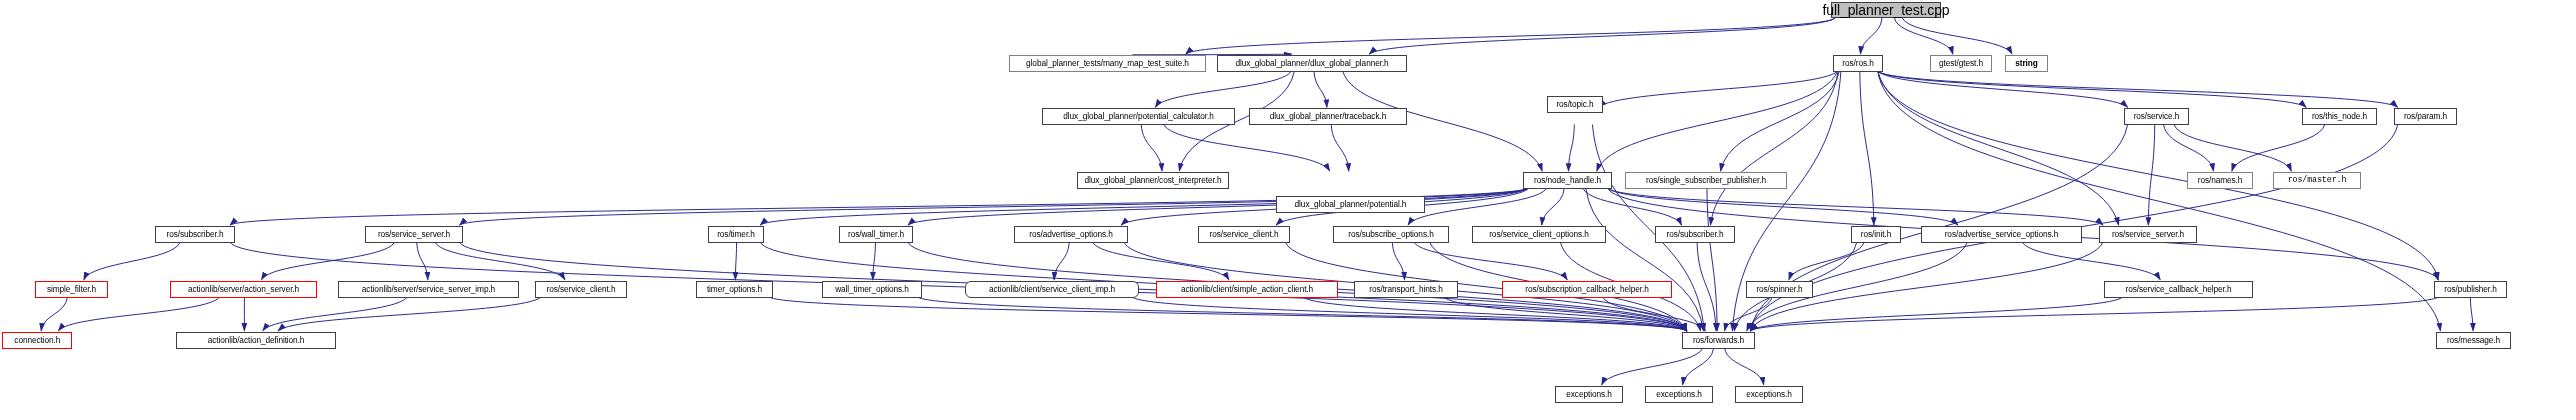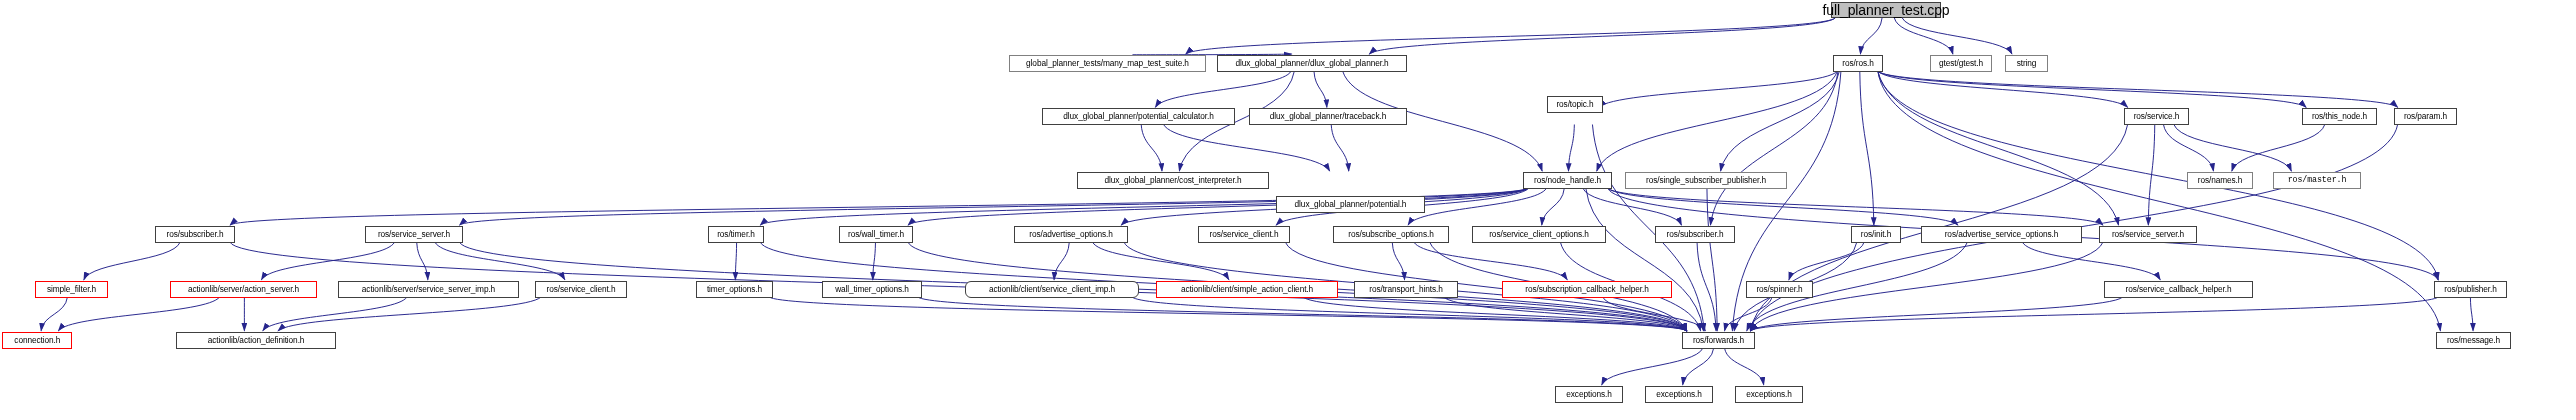--- a/index.html
+++ b/index.html
@@ -141,28 +141,28 @@
         <path d="M 2284.14 464 C 2280.801 489 2246.139 489 2242.8 513" marker-end="url(#arrow)" stroke="#26258c" fill="none" stroke-width="1.3"></path>
         <path d="M 2298.54 464 C 2302.761 489 2346.579 489 2350.8 513" marker-end="url(#arrow)" stroke="#26258c" fill="none" stroke-width="1.3"></path>
       </g>
   </svg>
   <div id="nodes-layer">
       <div class="node root" style="left: 1831px; top: 1.5px; width: 110px;">full_planner_test.cpp</div>
       <div class="node" style="left: 1009px; top: 55px; width: 197px;">global_planner_tests/many_map_test_suite.h</div>
       <div class="node dark" style="left: 1217px; top: 55px; width: 190px;">dlux_global_planner/dlux_global_planner.h</div>
       <div class="node dark" style="left: 1833px; top: 55px; width: 50px;">ros/ros.h</div>
       <div class="node" style="left: 1930px; top: 55px; width: 62px;">gtest/gtest.h</div>
-      <div class="node" style="left: 2005px; top: 55px; width: 43px;">string</div>
+      <div class="node" style="left: 2005px; top: 55px; width: 43px; font-weight: bold;">string</div>
       <div class="node dark" style="left: 1042px; top: 108px; width: 193px;">dlux_global_planner/potential_calculator.h</div>
       <div class="node dark" style="left: 1249px; top: 108px; width: 158px;">dlux_global_planner/traceback.h</div>
       <div class="node dark" style="left: 1547px; top: 96px; width: 56px;">ros/topic.h</div>
       <div class="node dark" style="left: 2124px; top: 108px; width: 65px;">ros/service.h</div>
       <div class="node dark" style="left: 2302px; top: 108px; width: 75px;">ros/this_node.h</div>
       <div class="node dark" style="left: 2394px; top: 108px; width: 63px;">ros/param.h</div>
-      <div class="node dark" style="left: 1077px; top: 172px; width: 192px;">dlux_global_planner/cost_interpreter.h</div>
+      <div class="node dark" style="left: 1077px; top: 172px; width: 152px;">dlux_global_planner/cost_interpreter.h</div>
       <div class="node dark" style="left: 1276px; top: 172px; width: 149px; margin-top: 24px;">dlux_global_planner/potential.h</div>
       <div class="node dark" style="left: 1523px; top: 172px; width: 89px;">ros/node_handle.h</div>
       <div class="node" style="left: 1625px; top: 172px; width: 162px;">ros/single_subscriber_publisher.h</div>
       <div class="node" style="left: 2187px; top: 172px; width: 66px;">ros/names.h</div>
       <div class="node" style="left: 2273px; top: 172px; width: 88px; font-family: Liberation Mono, monospace;">ros/master.h</div>
       <div class="node dark" style="left: 155px; top: 226px; width: 80px;">ros/subscriber.h</div>
       <div class="node dark" style="left: 365px; top: 226px; width: 98px;">ros/service_server.h</div>
       <div class="node dark" style="left: 708px; top: 226px; width: 56px;">ros/timer.h</div>
       <div class="node dark" style="left: 839px; top: 226px; width: 74px;">ros/wall_timer.h</div>
       <div class="node dark" style="left: 1014px; top: 226px; width: 114px;">ros/advertise_options.h</div>

